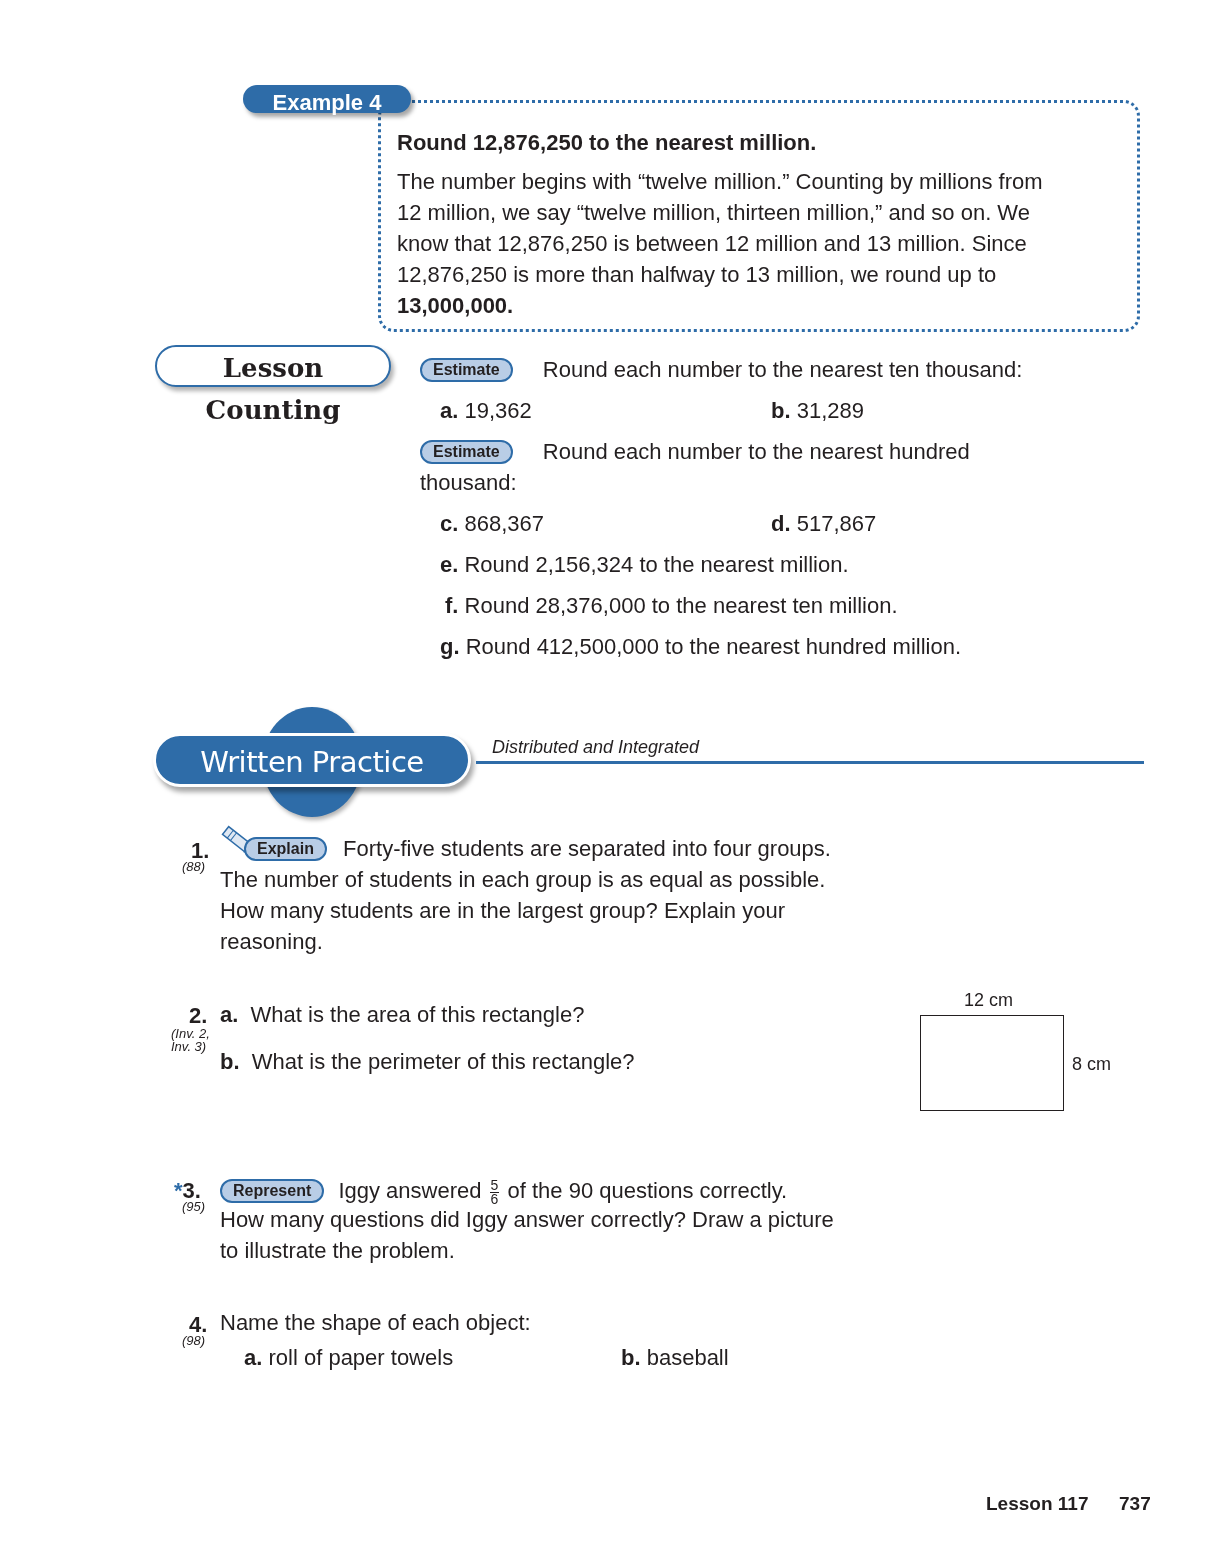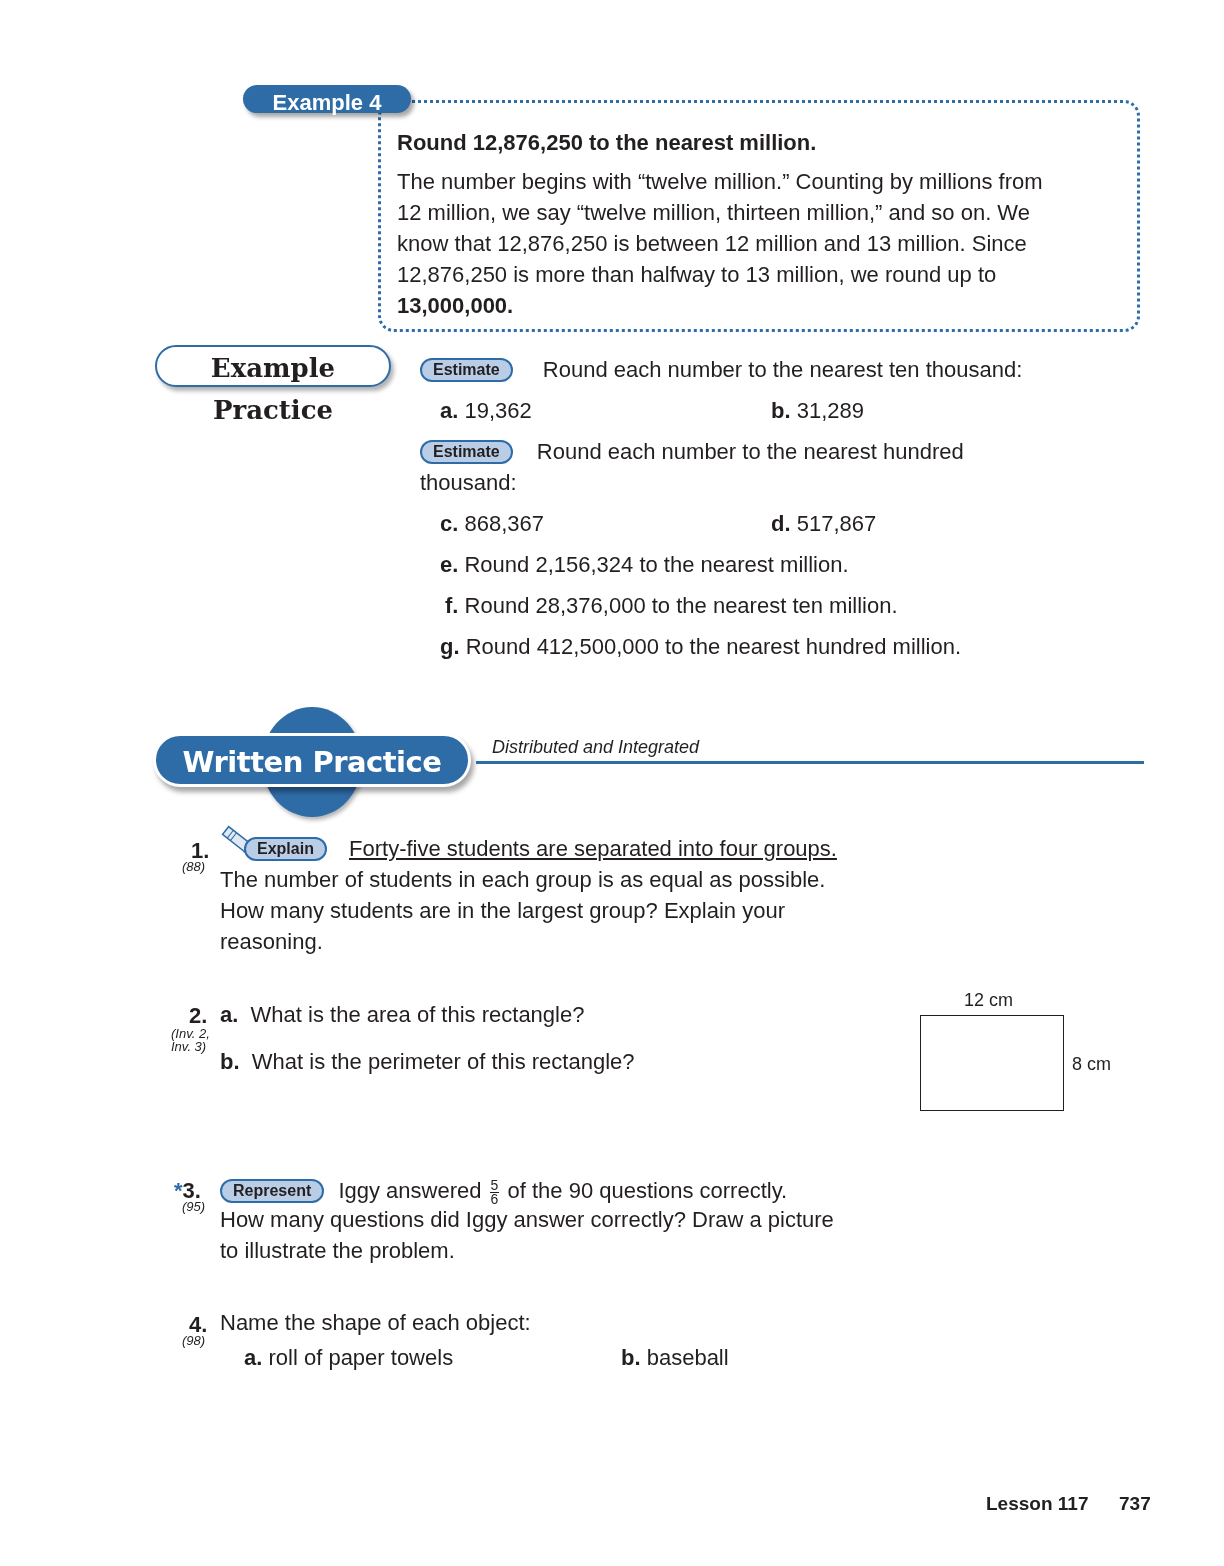--- a/index.html
+++ b/index.html
@@ -25,21 +25,21 @@
             line-height:42px; text-align:center; color:#231f20; box-sizing:border-box; }
   .pill { display:inline-block; border:2px solid #2e6ca8; background:#b9cde6; border-radius:14px;
           font-size:16px; font-weight:bold; line-height:20px; padding:0 11px; color:#231f20;
           vertical-align:2px; box-sizing:border-box;text-align:center; }
 
   
   .wp-circle { left:262px; top:707px; width:100px; height:110px; border-radius:50%; background:#2e6ca8;
                box-shadow:2px 3px 4px rgba(0,0,0,0.3); }
   .wp-tab { left:153px; top:733px; width:318px; height:54px; border-radius:27px; background:#2e6ca8;
             border:3px solid #fff; box-shadow:3px 5px 5px rgba(0,0,0,0.35);
-            color:#fff; font-family:"DejaVu Sans", sans-serif; font-weight:bold; font-size:29px;
+            color:#fff; font-family:"DejaVu Sans", sans-serif; font-weight:normal; font-size:29px;
             line-height:52px; text-align:center; box-sizing:border-box; letter-spacing:-0.5px; }
   .wp-sub { left:492px; top:737px; font-size:18px; font-style:italic; }
   .wp-rule { left:476px; top:761px; width:668px; height:3px; background:#2e6ca8; }
 
   .qnum { font-weight:bold; font-size:22px; }
   .ref { font-size:13px; font-style:italic; line-height:13px; }
   .frac { display:inline-block; vertical-align:middle; text-align:center; font-size:14px; line-height:13px; margin:0 2px; }
   .frac span { display:block; }
   .frac .num { border-bottom:1px solid #231f20; padding:0 1px; }
 
@@ -55,36 +55,36 @@
 <div class="abs ex-tab">Example 4</div>
 <div class="abs ex-title">Round 12,876,250 to the nearest million.</div>
 <div class="abs ex-body">
   <div>The number begins with “twelve million.” Counting by millions from</div>
   <div>12 million, we say “twelve million, thirteen million,” and so on. We</div>
   <div>know that 12,876,250 is between 12 million and 13 million. Since</div>
   <div>12,876,250 is more than halfway to 13 million, we round up to</div>
   <div class="bold">13,000,000.</div>
 </div>
 
-<div class="abs lp-tab">Example Practice</div>
+<div class="abs lp-tab">Lesson Counting</div>
 
 <div class="abs text" style="left:420px; top:354px;">
   <span class="pill">Estimate</span>
   <span style="margin-left:24px;">Round each number to the nearest ten thousand:</span>
 </div>
 <div class="abs text" style="left:440px; top:395px;">
   <b>a.</b> <span>19,362</span>
 </div>
 <div class="abs text" style="left:771px; top:395px;">
   <b>b.</b> <span>31,289</span>
 </div>
 
 <div class="abs text" style="left:420px; top:436px;">
   <span class="pill">Estimate</span>
-  <span style="margin-left:18px;">Round each number to the nearest hundred</span>
+  <span style="margin-left:24px;">Round each number to the nearest hundred</span>
 </div>
 <div class="abs text" style="left:420px; top:467px;">thousand:</div>
 
 <div class="abs text" style="left:440px; top:508px;">
   <b>c.</b> <span>868,367</span>
 </div>
 <div class="abs text" style="left:771px; top:508px;">
   <b>d.</b> <span>517,867</span>
 </div>
 <div class="abs text" style="left:440px; top:549px;">
@@ -110,21 +110,21 @@
       <rect x="4" y="13" width="28" height="10" fill="#dfe8f3" stroke="#2e6ca8" stroke-width="1.5"></rect>
       <line x1="10" y1="13" x2="10" y2="23" stroke="#2e6ca8" stroke-width="1"></line>
       <line x1="14" y1="13" x2="14" y2="23" stroke="#2e6ca8" stroke-width="1"></line>
       <polygon points="32,13 40,18 32,23" fill="#fff" stroke="#2e6ca8" stroke-width="1.5"></polygon>
       <polygon points="37,16.2 40,18 37,19.8" fill="#2e6ca8"></polygon>
     </g>
   </svg>
 </div>
 <div class="abs text" style="left:244px; top:833px;">
   <span class="pill">Explain</span>
-  <span style="margin-left:16px;text-decoration:underline;">Forty-five students are separated into four groups.</span>
+  <span style="margin-left:10px;">Forty-five students are separated into four groups.</span>
 </div>
 <div class="abs text" style="left:220px; top:864px;">The number of students in each group is as equal as possible.</div>
 <div class="abs text" style="left:220px; top:895px;">How many students are in the largest group? Explain your</div>
 <div class="abs text" style="left:220px; top:926px;">reasoning.</div>
 
 <div class="abs qnum" style="left:189px; top:1003px;">2.</div>
 <div class="abs ref" style="left:171px; top:1027px;">
   <div>(Inv. 2,</div>
   <div>Inv. 3)</div>
 </div>

